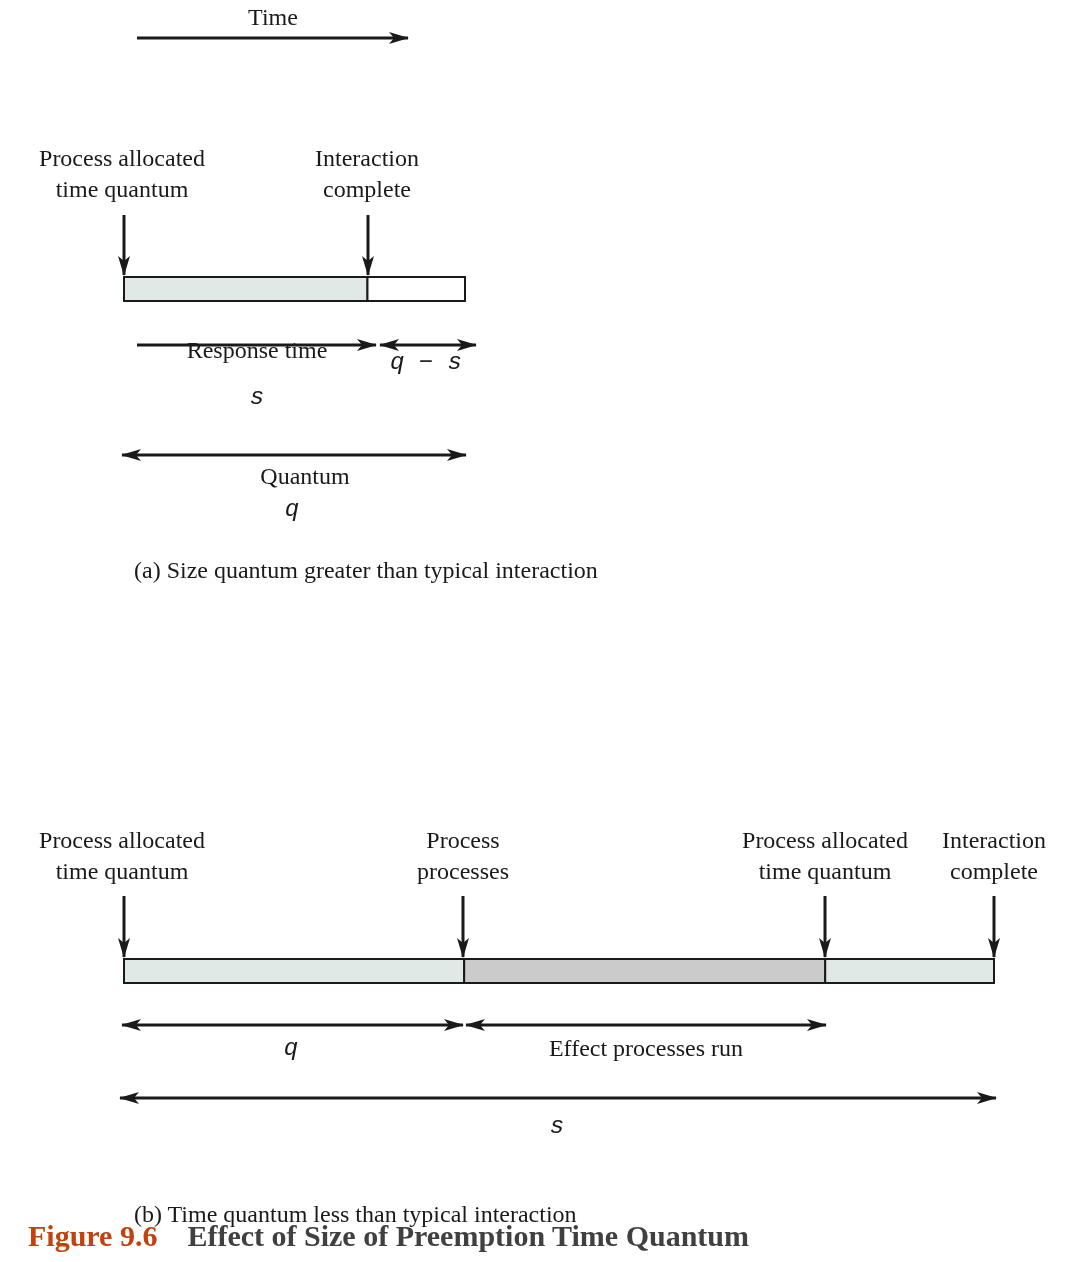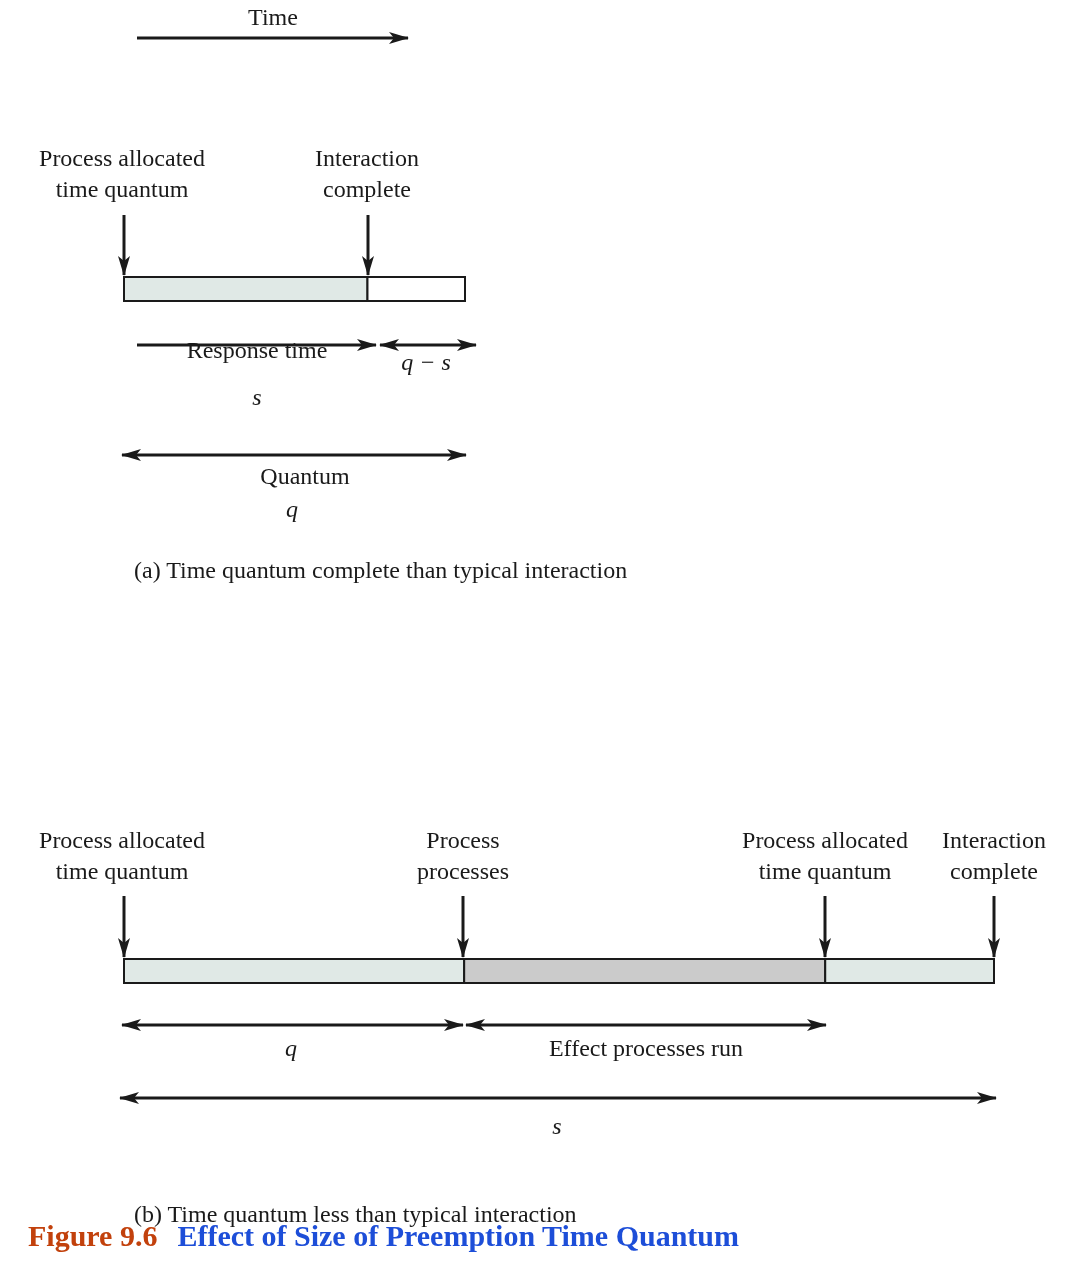--- a/index.html
+++ b/index.html
@@ -1,25 +1,25 @@
 <!DOCTYPE html>
 <html><head>
 <meta charset="utf-8">
 <style>
   html, body { margin: 0; padding: 0; background: #ffffff; }
   body { width: 1072px; height: 1262px; position: relative; overflow: hidden;
          font-family: "Liberation Serif", "DejaVu Serif", serif; color: #1a1a1a; }
   .t { position: absolute; font-size: 24px; line-height: 31px; white-space: nowrap; }
   .c { text-align: center; transform: translateX(-50%); }
-  .i { font-style: italic; }
+  .i { font-style: italic; font-family: Liberation Mono, monospace; }
   svg#fig { position: absolute; left: 0; top: 0; }
   .caption-fig { position: absolute; left: 28px; top: 1216px; font-size: 30px; font-weight: bold;
                  line-height: 40px; white-space: nowrap; }
   .fig-num { color: #c2410c; }
-  .fig-title { margin-left: 20px; color: #1d4ed8; }
+  .fig-title { margin-left: 30px; color: #404040; }
 </style>
 </head>
 <body>
 
 <svg id="fig" width="1072" height="1262">
   <defs>
     <marker id="ah" viewBox="0 0 20 12" refX="19" refY="6" markerWidth="20" markerHeight="12" markerUnits="userSpaceOnUse" orient="auto-start-reverse">
       <path d="M0,0 L20,6 L0,12 L5,6 Z" fill="#1a1a1a"></path>
     </marker>
     <marker id="ahd" viewBox="0 0 12 20" refX="6" refY="19" markerWidth="12" markerHeight="20" markerUnits="userSpaceOnUse" orient="0">
@@ -64,21 +64,21 @@
 <div class="t c" style="left:367px; top:143px;">
   <div>Interaction</div>
   <div>complete</div>
 </div>
 
 <div class="t c" style="left:257px; top:335px;">Response time</div>
 <div class="t c i" style="left:257px; top:382px;">s</div>
 <div class="t c i" style="left:426px; top:347px;">q − s</div>
 <div class="t c" style="left:305px; top:461px;">Quantum</div>
 <div class="t c i" style="left:292px; top:494px;">q</div>
-<div class="t" style="left:134px; top:555px;">(a) Time quantum complete than typical interaction</div>
+<div class="t" style="left:134px; top:555px;">(a) Size quantum greater than typical interaction</div>
 
 <div class="t c" style="left:122px; top:825px;">
   <div>Process allocated</div>
   <div>time quantum</div>
 </div>
 <div class="t c" style="left:463px; top:825px;">
   <div>Process</div>
   <div>processes</div>
 </div>
 <div class="t c" style="left:825px; top:825px;">

